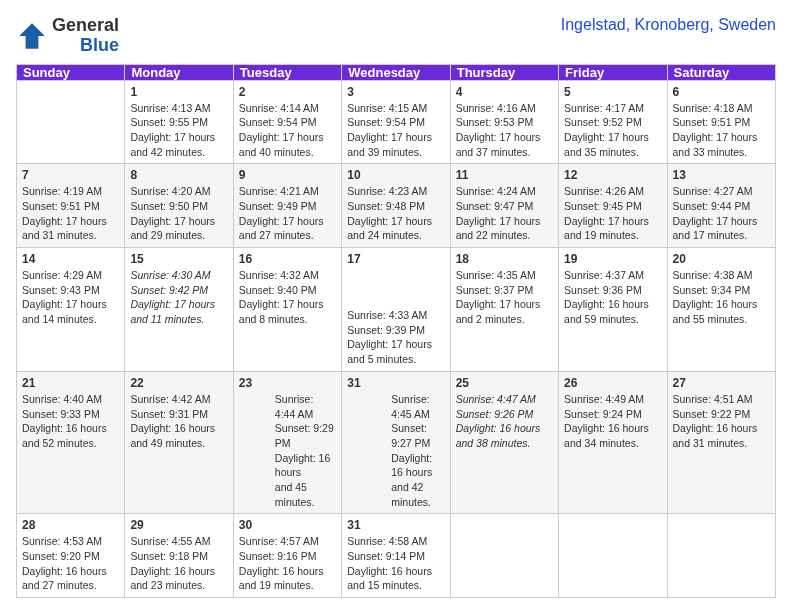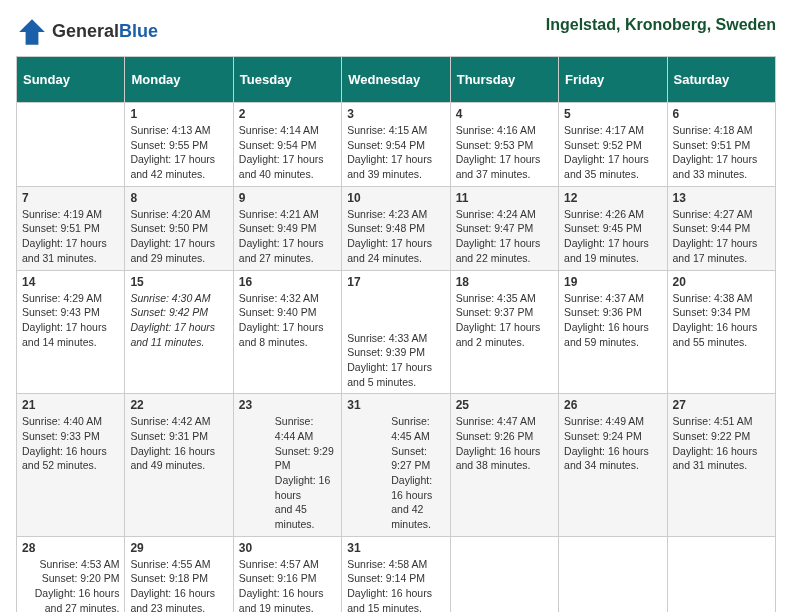--- a/index.html
+++ b/index.html
@@ -16,21 +16,21 @@
       align-items: flex-start;
       margin-bottom: 8px;
     }
     .logo {
       display: flex;
       align-items: center;
       gap: 4px;
     }
     .logo-text {
       display: flex;
-      flex-direction: row;
+      flex-direction: column;
       line-height: 1.1;
       text-align: right;
     }
     .logo-general {
       font-size: 18px;
       font-weight: bold;
       color: #333;
     }
     .logo-blue {
       font-size: 18px;
@@ -44,33 +44,32 @@
     .title-block {
       text-align: right;
     }
     .month-title {
       font-size: 36px;
       font-weight: bold;
       color: #333;
     }
     .location-title {
       font-size: 16px;
-      color: #14532d;
-      font-weight: bold;
+      color: #1d4ed8;
     }
     .calendar {
       width: 100%;
       border-collapse: collapse;
       font-size: 11px;
     }
     .calendar th {
-      background-color: #0f766e;
+      background-color: #6d28d9;
       color: white;
       text-align: left;
-      padding: 15px 6px;
+      padding: 0 6px;
       font-size: 13px;
       border: 1px solid #ccc;
     }
     .calendar td {
       border: 1px solid #ccc;
       vertical-align: top;
       padding: 4px 5px;
       width: calc(100% / 7);
       height: 80px;
       background: #fff;
@@ -296,21 +295,21 @@
         </td>
         <td>
           <span class="day-number">31</span>
           <div class="day-info" style="white-space: pre-line; margin-left: 44px;">Sunrise: 4:45 AM
 Sunset: 9:27 PM
 Daylight: 16 hours
 and 42 minutes.</div>
         </td>
         <td>
           <span class="day-number">25</span>
-          <div class="day-info" style="white-space: pre-line;">Sunrise: 4:47 AM
+          <div class="day-info" style="white-space: pre-line; font-style: italic;">Sunrise: 4:47 AM
 Sunset: 9:26 PM
 Daylight: 16 hours
 and 38 minutes.</div>
         </td>
         <td>
           <span class="day-number">26</span>
           <div class="day-info" style="white-space: pre-line;">Sunrise: 4:49 AM
 Sunset: 9:24 PM
 Daylight: 16 hours
 and 34 minutes.</div>
@@ -319,21 +318,21 @@
           <span class="day-number">27</span>
           <div class="day-info" style="white-space: pre-line;">Sunrise: 4:51 AM
 Sunset: 9:22 PM
 Daylight: 16 hours
 and 31 minutes.</div>
         </td>
       </tr>
       <tr>
         <td>
           <span class="day-number">28</span>
-          <div class="day-info" style="white-space: pre-line; text-align: right;">Sunrise: 4:53 AM
+          <div class="day-info" style="white-space: pre-line;">Sunrise: 4:53 AM
 Sunset: 9:20 PM
 Daylight: 16 hours
 and 27 minutes.</div>
         </td>
         <td>
           <span class="day-number">29</span>
           <div class="day-info" style="white-space: pre-line;">Sunrise: 4:55 AM
 Sunset: 9:18 PM
 Daylight: 16 hours
 and 23 minutes.</div>

